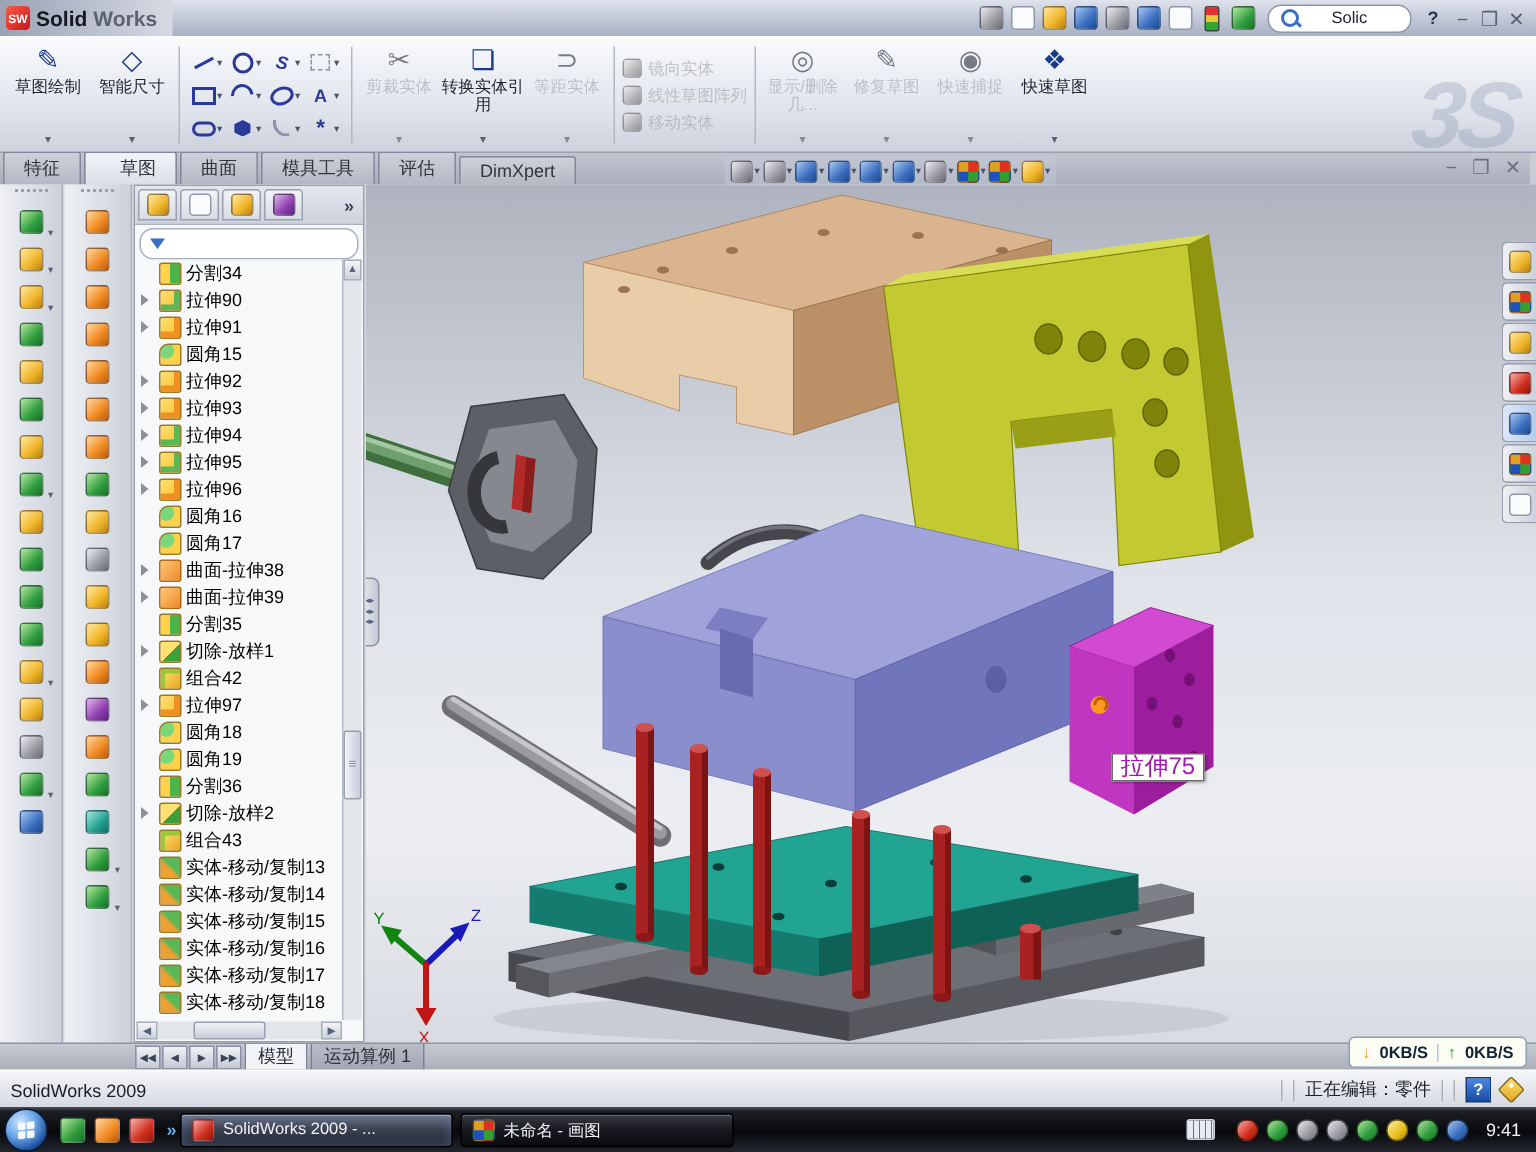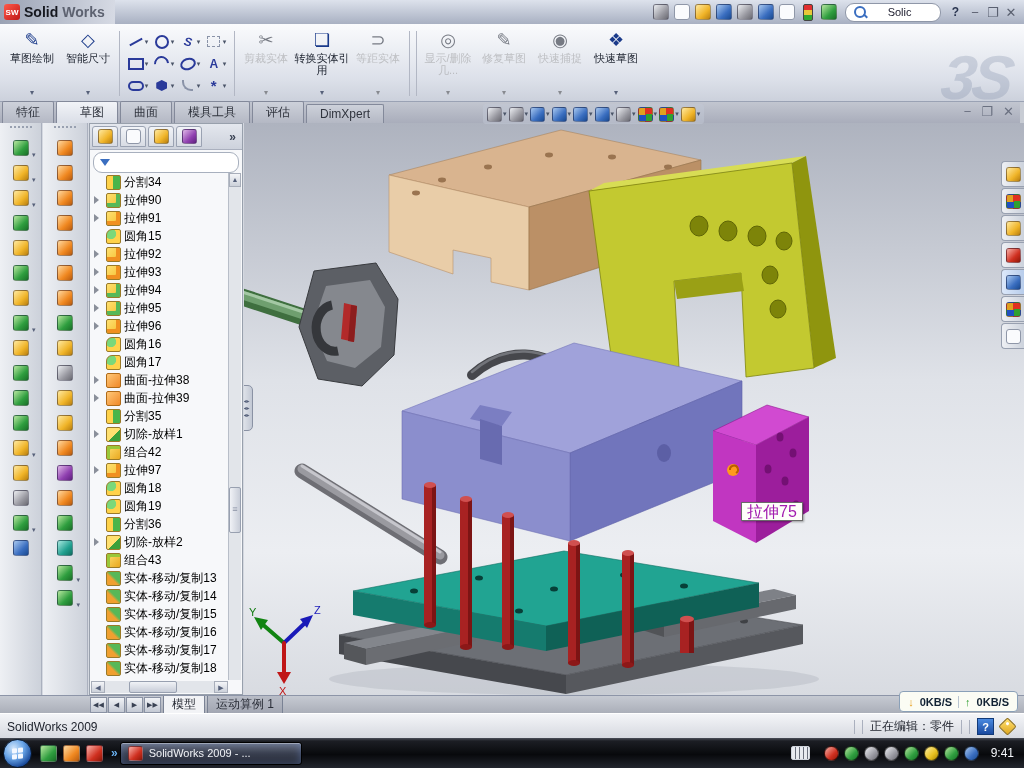--- a/index.html
+++ b/index.html
@@ -341,20 +341,37 @@
           <span class="dda">▾</span>
         </div>
 
         <div class="bigbtn dis">
           <span class="bicon">⊃</span>
           <span>等距实体</span>
           <span class="dda">▾</span>
         </div>
       </div>
     <div class="vsep"></div>
+    <div class="stackcol">
+
+        <div class="stackbtn dis">
+          <i class="chip tone-gray"></i>
+          <span>镜向实体</span>
+        </div>
+
+        <div class="stackbtn dis">
+          <i class="chip tone-gray"></i>
+          <span>线性草图阵列</span>
+        </div>
+
+        <div class="stackbtn dis">
+          <i class="chip tone-gray"></i>
+          <span>移动实体</span>
+        </div>
+      </div>
     <div class="vsep"></div>
     <div style="display:flex;">
 
         <div class="bigbtn dis">
           <span class="bicon">◎</span>
           <span>显示/删除几...</span>
           <span class="dda">▾</span>
         </div>
 
         <div class="bigbtn dis">
@@ -1091,20 +1108,24 @@
         <i class="qli chip tone-red"></i>
       </div>
     <span class="qlchev">»</span>
     <div style="display:flex;">
 
         <div class="taskbtn act">
           <i class="chip tone-red"></i>
           <span>SolidWorks 2009 - ...</span>
         </div>
 
+        <div class="taskbtn">
+          <i class="chip tone-multi"></i>
+          <span>未命名 - 画图</span>
+        </div>
       </div>
     <div class="tbspacer"></div>
     <i class="kbicon"></i>
     <div class="tray">
 
     <i class="chip tone-red"></i>
         <i class="chip tone-green"></i>
         <i class="chip tone-gray"></i>
         <i class="chip tone-gray"></i>
         <i class="chip tone-green"></i>

